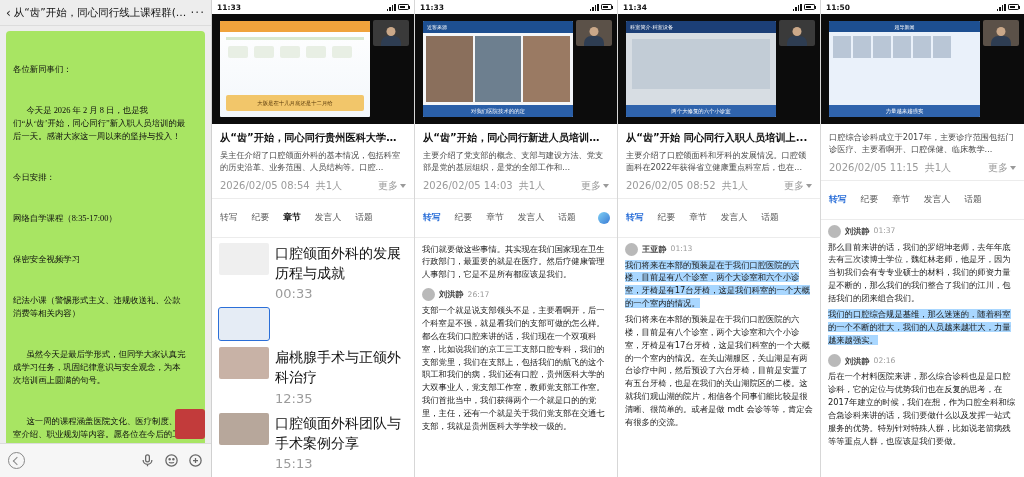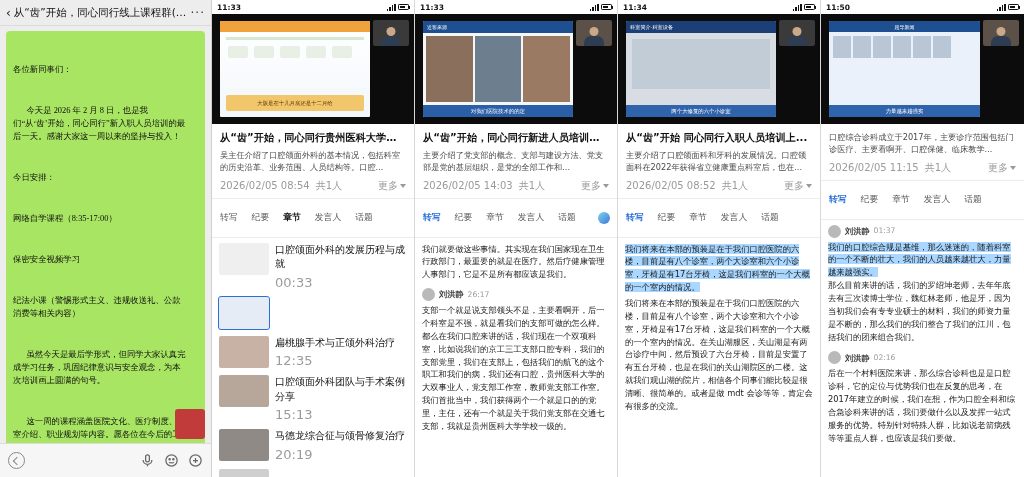--- a/index.html
+++ b/index.html
@@ -144,22 +144,22 @@
 
   
   .chap { display:flex; gap:6px; margin-bottom:7px; align-items:flex-start; }
   .chap-thumb {
     width:50px; height:32px; border-radius:2px; flex:none;
     background:#d8d8d8; position:relative; overflow:hidden;
   }
   .chap.sel .chap-thumb { outline:1.5px solid #2b6fd8; }
   .chap-txt { flex:1; min-width:0; }
   .chap-title {
-    font-size:10px; color:#111; line-height:1.45;
-    display:-webkit-box; -webkit-line-clamp:2; -webkit-box-orient:vertical; overflow:hidden;font-family:Liberation Serif, serif;
+    font-size:14px; color:#111; line-height:1.45;
+    display:-webkit-box; -webkit-line-clamp:2; -webkit-box-orient:vertical; overflow:hidden;
   }
   .chap.sel .chap-title { color:#2b6fd8; }
   .chap-time { font-size:13px; color:#9b9b9b; margin-top:3px; }
 
   
   .tr-block { margin-bottom:8px; font-size:8.3px; line-height:1.55; color:#1a1a1a; }
   .tr-head { display:flex; align-items:center; gap:4px; margin-bottom:3px; }
   .tr-avatar { width:13px;height:13px;border-radius:50%;background:#b9b9b9;flex:none; }
   .tr-name { font-size:8.2px; color:#444; font-weight:bold; }
   .tr-time { font-size:7.6px; color:#9b9b9b; }
@@ -438,20 +438,25 @@
     <div class="tabs">
       <span class="tab blue">转写</span>
       <span class="tab">纪要</span>
       <span class="tab">章节</span>
       <span class="tab">发言人</span>
       <span class="tab">话题</span>
     </div>
 
     <div class="content">
       <div class="tr-block">
+        <div class="tr-head">
+          <span class="tr-avatar"></span>
+          <span class="tr-name">王亚静</span>
+          <span class="tr-time">01:13</span>
+        </div>
         <div class="tr-text">
           <span class="hl">我们将来在本部的预装是在于我们口腔医院的六楼，目前是有八个诊室，两个大诊室和六个小诊室，牙椅是有17台牙椅，这是我们科室的一个大概的一个室内的情况。</span>
         </div>
         <div class="tr-text" style="margin-top:3px;">我们将来在本部的预装是在于我们口腔医院的六楼，目前是有八个诊室，两个大诊室和六个小诊室，牙椅是有17台牙椅，这是我们科室的一个大概的一个室内的情况。在关山湖服区，关山湖是有两台诊疗中间，然后预设了六台牙椅，目前是安置了有五台牙椅，也是在我们的关山湖院区的二楼。这就我们观山湖的院片，相信各个同事们能比较是很清晰、很简单的。或者是做 mdt 会诊等等，肯定会有很多的交流。</div>
       </div>
     </div>
   </div>
 
   <div class="col">
     <div class="status">
@@ -513,24 +518,24 @@
       <span class="tab">话题</span>
     </div>
 
     <div class="content">
       <div class="tr-block">
         <div class="tr-head">
           <span class="tr-avatar"></span>
           <span class="tr-name">刘洪静</span>
           <span class="tr-time">01:37</span>
         </div>
+        <div class="tr-text">那么目前来讲的话，我们的罗绍坤老师，去年年底去有三次读博士学位，魏红林老师，他是牙，因为当初我们会有专专业硕士的材料，我们的师资力量是不断的，那么我们的我们整合了我们的江川，包括我们的团来组合我们。</div>
         <div class="tr-text" style="margin-top:3px;">
           <span class="hl">我们的口腔综合规是基维，那么迷迷的，随着科室的一个不断的壮大，我们的人员越来越壮大，力量越来越强实。</span>
         </div>
-        <div class="tr-text">那么目前来讲的话，我们的罗绍坤老师，去年年底去有三次读博士学位，魏红林老师，他是牙，因为当初我们会有专专业硕士的材料，我们的师资力量是不断的，那么我们的我们整合了我们的江川，包括我们的团来组合我们。</div>
       </div>
       <div class="tr-block">
         <div class="tr-head">
           <span class="tr-avatar"></span>
           <span class="tr-name">刘洪静</span>
           <span class="tr-time">02:16</span>
         </div>
         <div class="tr-text">后在一个村料医院来讲，那么综合诊科也是是口腔诊科，它的定位与优势我们也在反复的思考，在2017年建立的时候，我们在想，作为口腔全科和综合急诊科来讲的话，我们要做什么以及发挥一站式服务的优势。特别针对特殊人群，比如说老箭病残等等重点人群，也应该是我们要做。</div>
       </div>
     </div>

